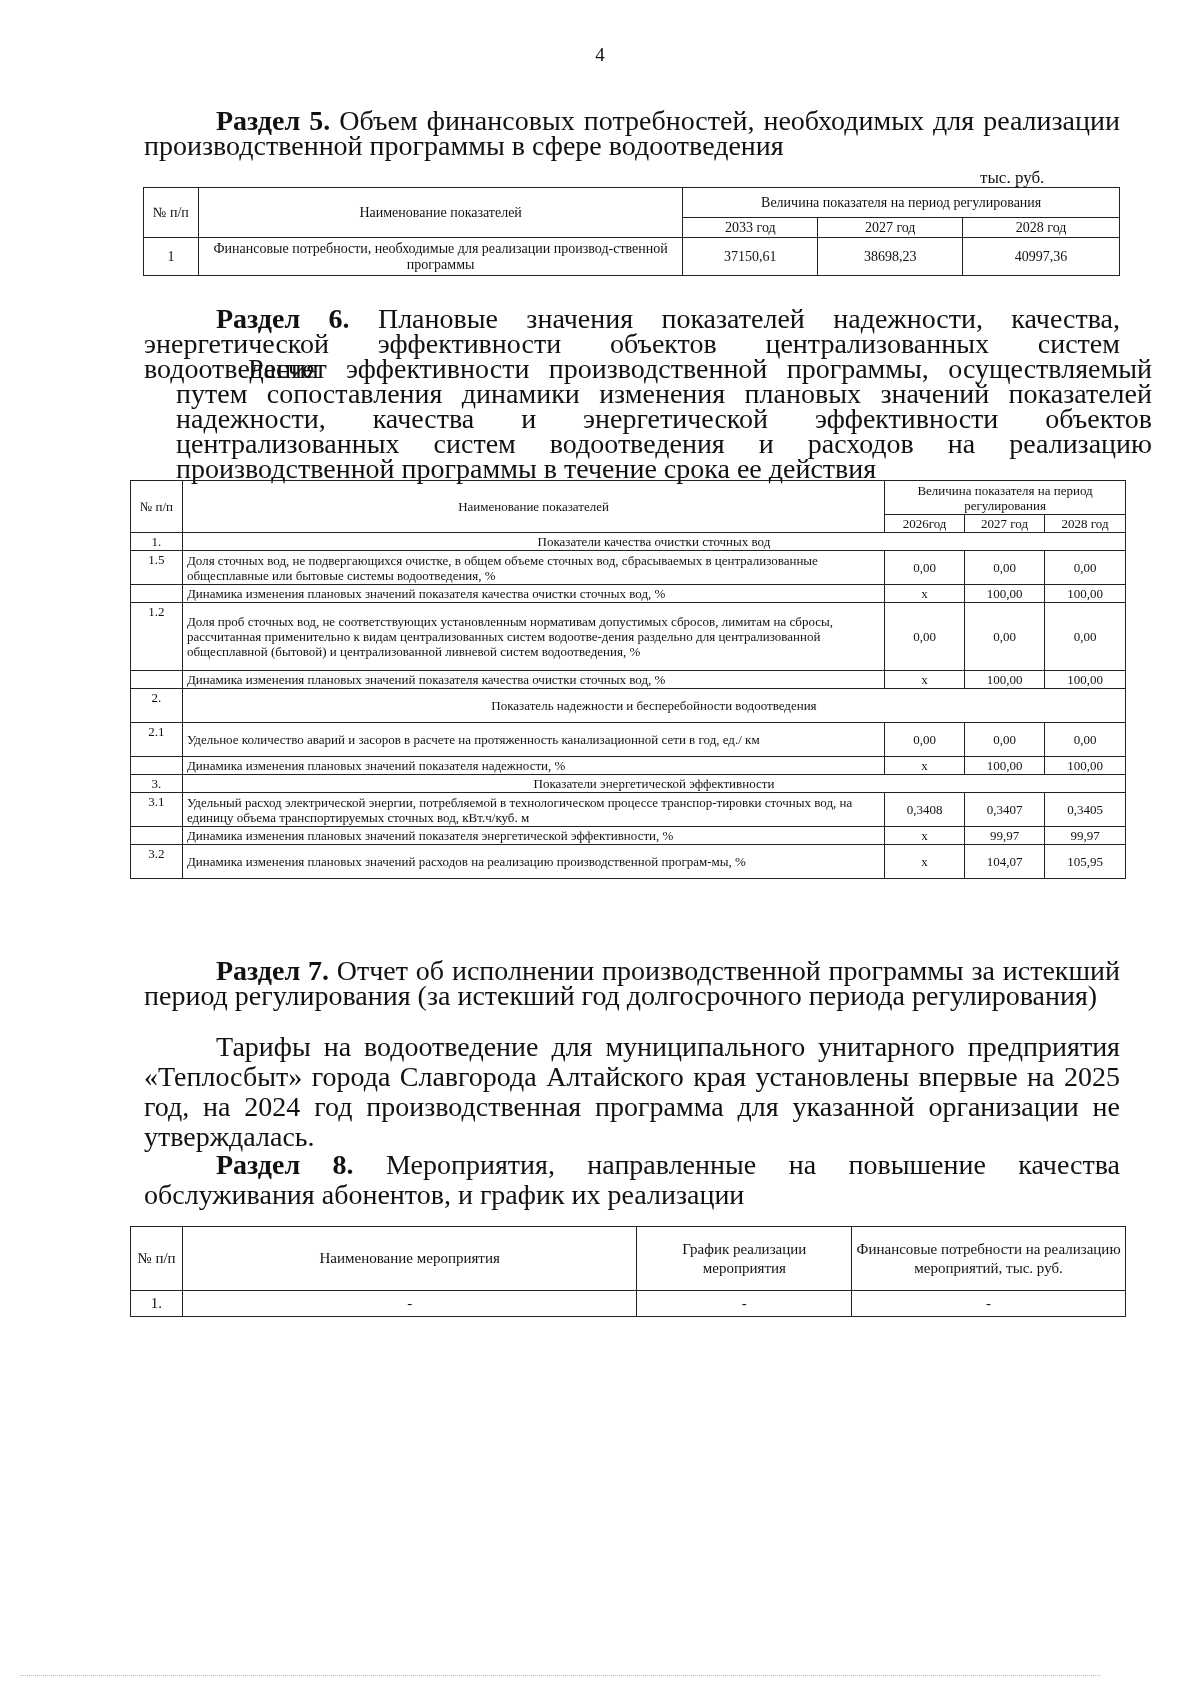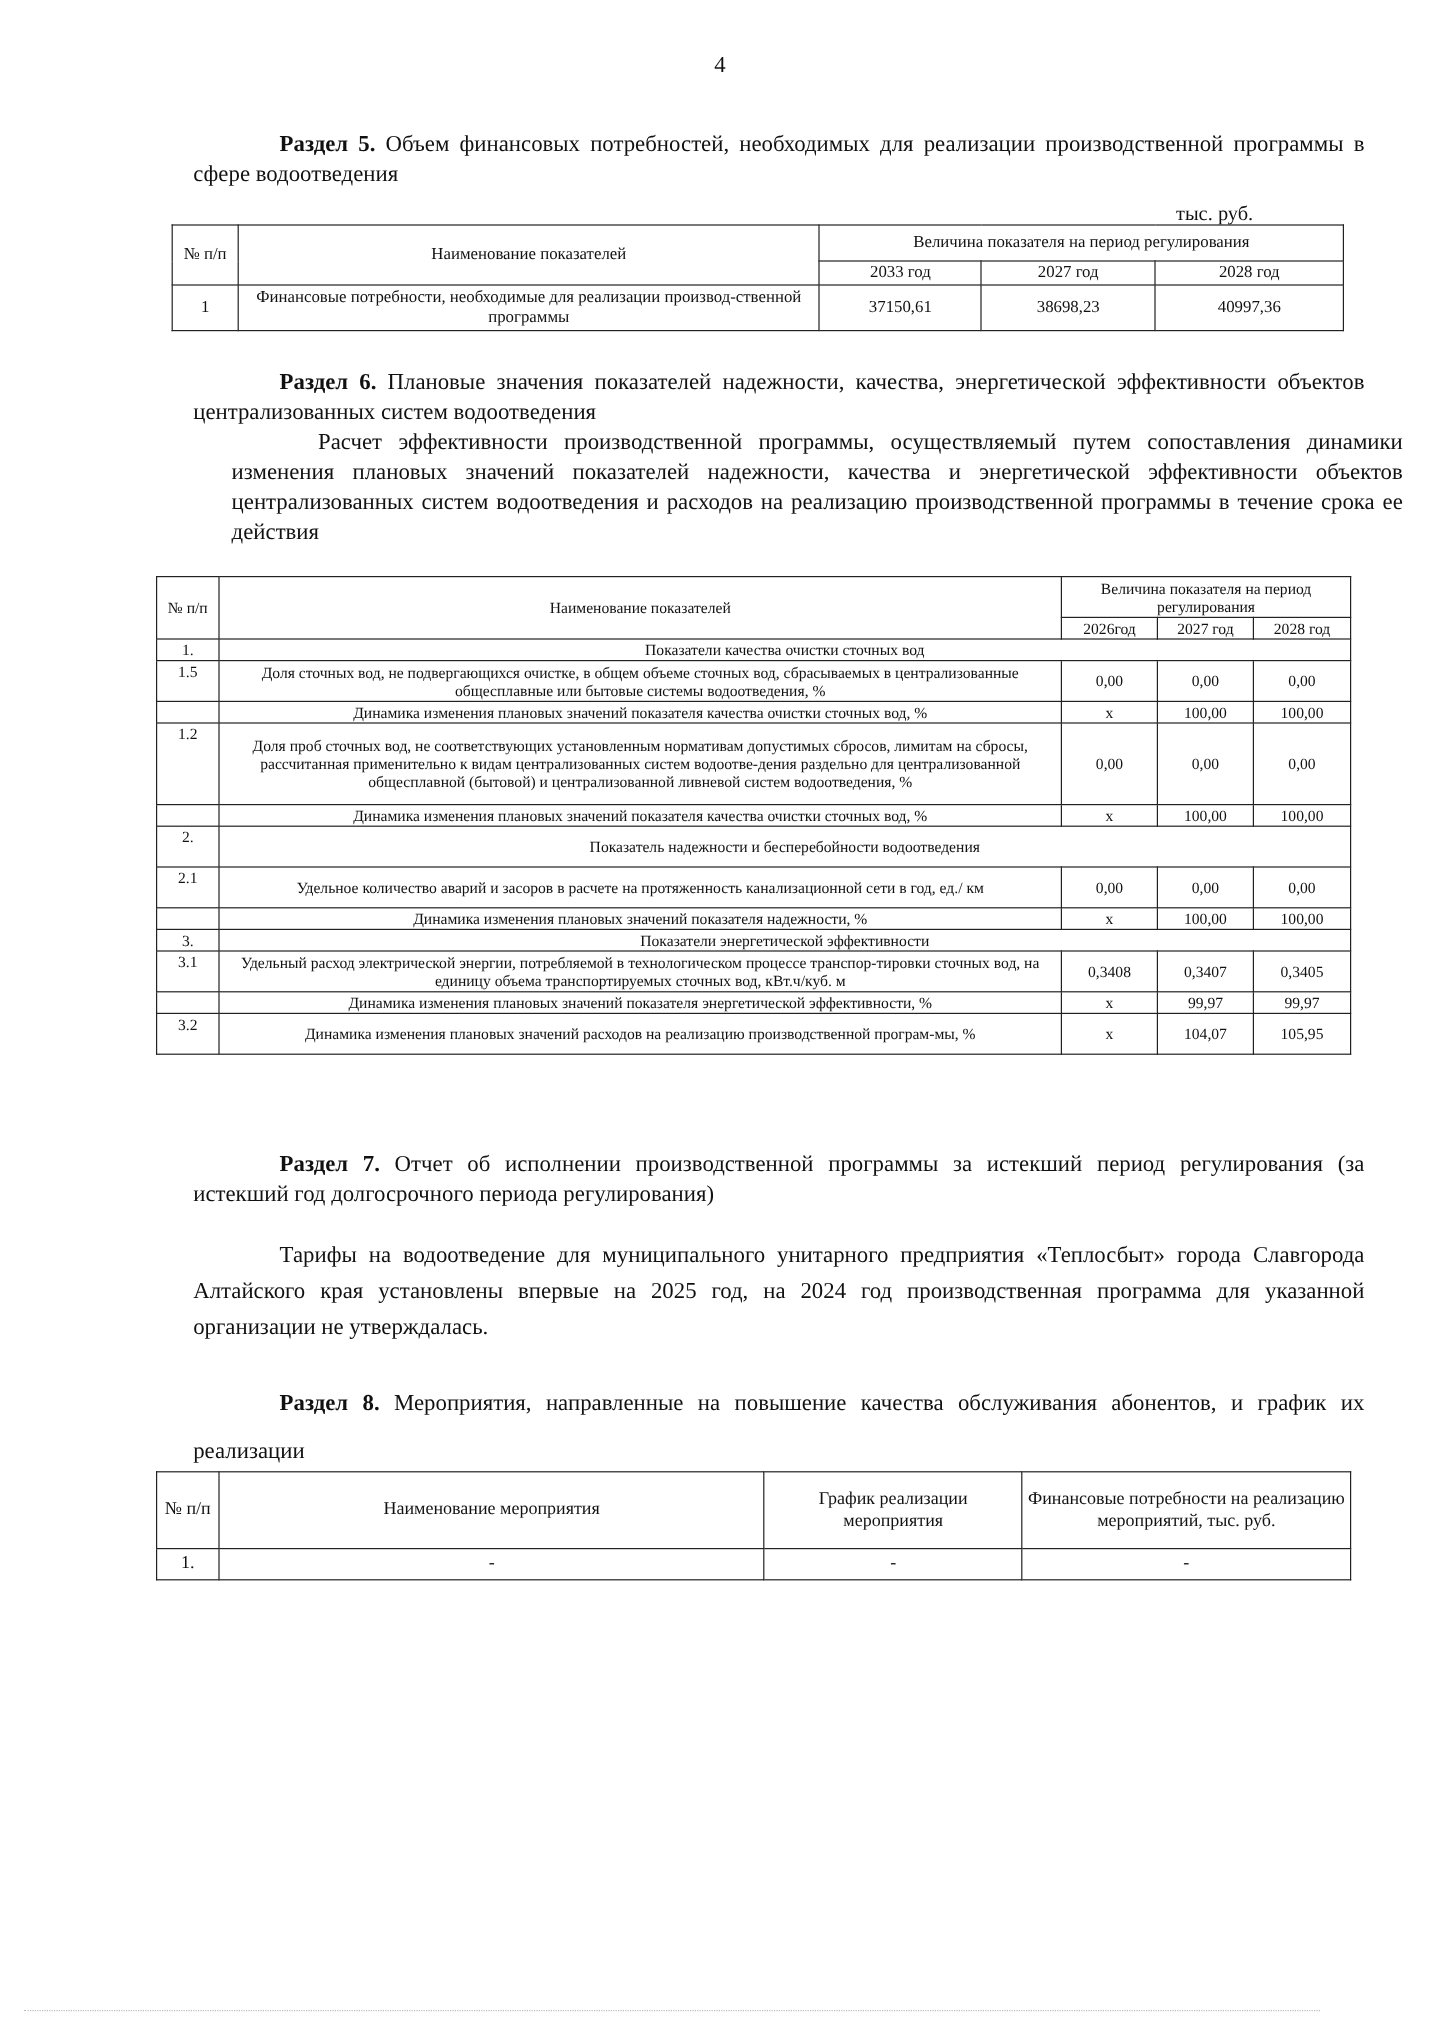--- a/index.html
+++ b/index.html
@@ -1,26 +1,26 @@
 <!DOCTYPE html>
 <html><head>
 <meta charset="utf-8">
 <style>
   html, body { margin: 0; padding: 0; background: #ffffff; }
   body { width: 1200px; height: 1696px; position: relative; overflow: hidden;
          font-family: "Liberation Serif", "DejaVu Serif", serif; color: #111; }
   .page-num { position: absolute; top: 44px; left: 0; width: 1200px; text-align: center; font-size: 19px; }
-  .para { position: absolute; left: 161px; width: 976px; font-size: 19px; line-height: 25px; text-align: justify; }
+  .para { position: absolute; left: 144px; width: 976px; font-size: 28px; line-height: 25px; text-align: justify; }
   .para .ind { display: inline-block; width: 72px; }
   .para b { font-weight: bold; }
   .unit { position: absolute; top: 168px; left: 980px; width: 140px; text-align: left; font-size: 17px; }
   table { border-collapse: collapse; position: absolute; font-size: 13px; line-height: 16px; }
   td, th { border: 1.3px solid #222; padding: 1px 4px; font-weight: normal; }
   .c { text-align: center; }
-  .l { text-align: center; }
+  .l { text-align: left; }
   .t5 { top: 187px; left: 143px; width: 977px; font-size: 14px; }
   .t6 { top: 480px; left: 130px; width: 996px; font-size: 13px; line-height: 15px; }
   .t8 { top: 1226px; left: 130px; width: 996px; font-size: 15px; line-height: 19px; }
   .t6 td { vertical-align: middle; }
   .num { white-space: nowrap; }
   .scanline { position: absolute; top: 1675px; left: 20px; width: 1080px; height: 0; border-top: 1px dotted #bbb; }
 </style>
 </head>
 <body>
 
@@ -168,21 +168,21 @@
   </table>
 
 <div class="para" style="top:958px;">
   <span class="ind"></span><b>Раздел 7.</b>
   <span>Отчет об исполнении производственной программы за истекший период регулирования (за истекший год долгосрочного периода регулирования)</span>
 </div>
 <div class="para" style="top:1032px; line-height:30px;">
   <span class="ind"></span><span>Тарифы на водоотведение для муниципального унитарного предприятия «Теплосбыт» города Славгорода Алтайского края установлены впервые на 2025 год, на 2024 год производственная программа для указанной организации не утверждалась.</span>
 </div>
 
-<div class="para" style="top:1150px; line-height:40px;font-family:Liberation Serif, serif;">
+<div class="para" style="top:1150px; line-height:30px;font-family:Liberation Serif, serif;">
   <span class="ind"></span><b>Раздел 8.</b>
   <span>Мероприятия, направленные на повышение качества обслуживания абонентов, и график их реализации</span>
 </div>
 
 <table class="t8">
   <colgroup>
     <col style="width:52px">
       <col style="width:455px">
       <col style="width:215px">
       <col style="width:274px">

